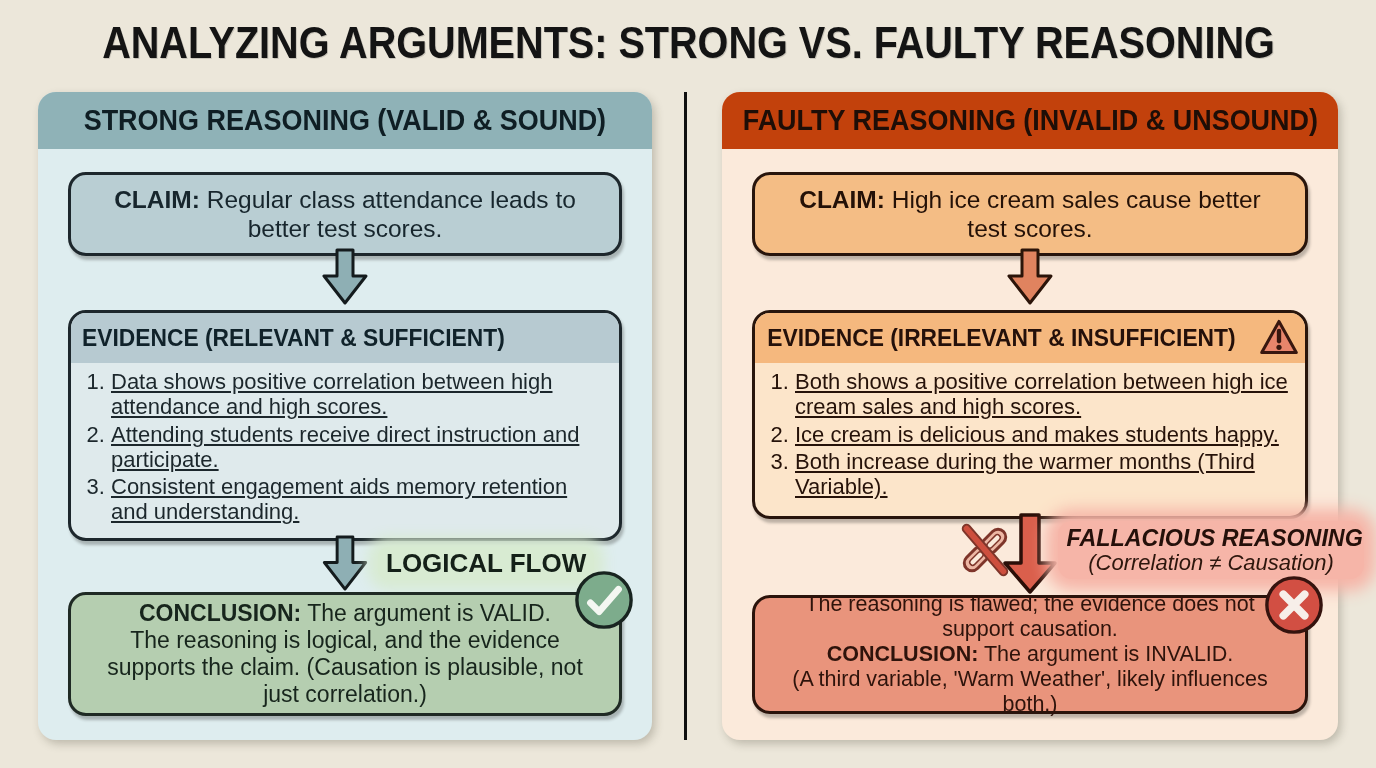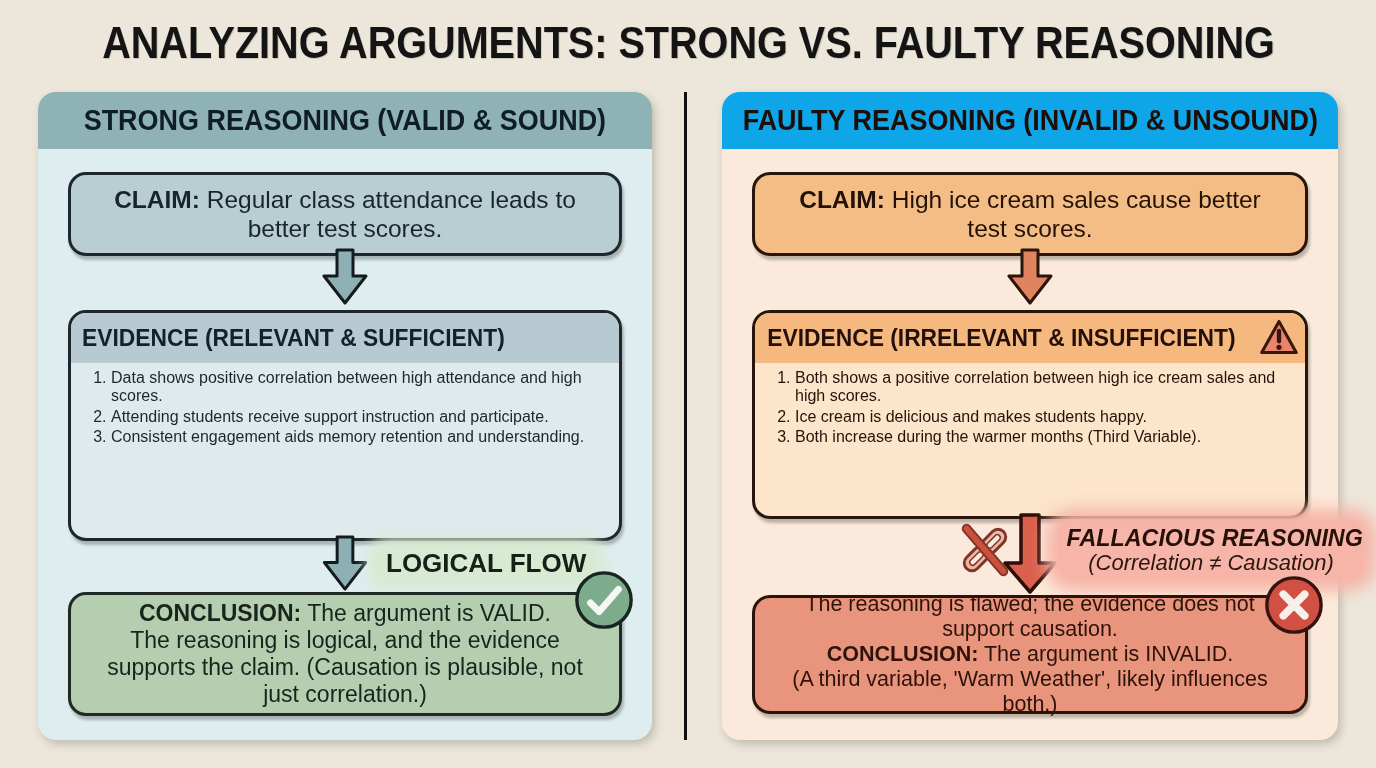--- a/index.html
+++ b/index.html
@@ -27,21 +27,21 @@
     box-shadow:3px 4px 8px rgba(60,55,40,0.25);
   }
   .panel-left{left:38px;width:614px;background:#deedef;}
   .panel-right{left:722px;width:616px;background:#fbeadb;}
   .panel-header{
     position:absolute;top:0;left:0;right:0;height:57px;
     border-radius:18px 18px 0 0;
     display:flex;align-items:center;justify-content:center;
   }
   .panel-left .panel-header{background:#8fb2b7;}
-  .panel-right .panel-header{background:#0ea5e9;}
+  .panel-right .panel-header{background:#c2410c;}
   .panel-header span{
     display:inline-block;transform:scaleX(0.93);white-space:nowrap;
     font-size:29px;font-weight:bold;
   }
   .panel-left .panel-header span{color:#0f1e24;}
   .panel-right .panel-header span{color:#1e0e07;}
   .panel-body{position:absolute;top:57px;left:0;right:0;bottom:0;border-radius:0 0 18px 18px;}
 
   .box{
     position:absolute;left:30px;right:30px;border-radius:18px;
@@ -68,21 +68,21 @@
   .panel-left .evidence-header{background:#b7cad1;}
   .panel-right .evidence-header{background:#f5b87e;}
   .evidence-header b{
     display:inline-block;transform:scaleX(0.95);white-space:nowrap;
     font-size:24px;
   }
   .panel-left .evidence-header b{color:#10222a;}
   .panel-right .evidence-header b{color:#24100a;}
   .evidence-list{
     margin:6px 10px 0 6px;padding-left:34px;
-    font-size:16px;line-height:1.15;
+    font-size:22px;line-height:1.15;text-decoration:underline;
   }
   .panel-left .evidence-list{color:#1c272c;}
   .panel-right .evidence-list{color:#261209;}
   .evidence-list li{margin-bottom:2px;}
 
   .flow-row{position:absolute;top:386px;left:0;right:0;height:57px;}
   .flow-row .arrow2{position:absolute;left:284px;top:0;}
   .flow-label{
     position:absolute;left:340px;top:12px;
     font-size:26px;font-weight:bold;color:#142018;
@@ -147,21 +147,21 @@
         <path d="M15 2 h16 v26 h13 L23 55 L2 28 h13 Z" fill="#8eafb4" stroke="#141b1d" stroke-width="3" stroke-linejoin="round"></path>
       </svg>
     </div>
 
     <div class="box evidence-box">
       <div class="evidence-header">
         <b>EVIDENCE (RELEVANT &amp; SUFFICIENT)</b>
       </div>
       <ol class="evidence-list">
         <li>Data shows positive correlation between high attendance and high scores.</li>
-        <li>Attending students receive support instruction and participate.</li>
+        <li>Attending students receive direct instruction and participate.</li>
         <li>Consistent engagement aids memory retention and understanding.</li>
       </ol>
     </div>
 
     <div class="flow-row">
       <div class="arrow2">
         <svg width="46" height="57" viewBox="0 0 46 58">
           <path d="M15 2 h16 v26 h13 L23 55 L2 28 h13 Z" fill="#8eafb4" stroke="#141b1d" stroke-width="3" stroke-linejoin="round"></path>
         </svg>
       </div>

